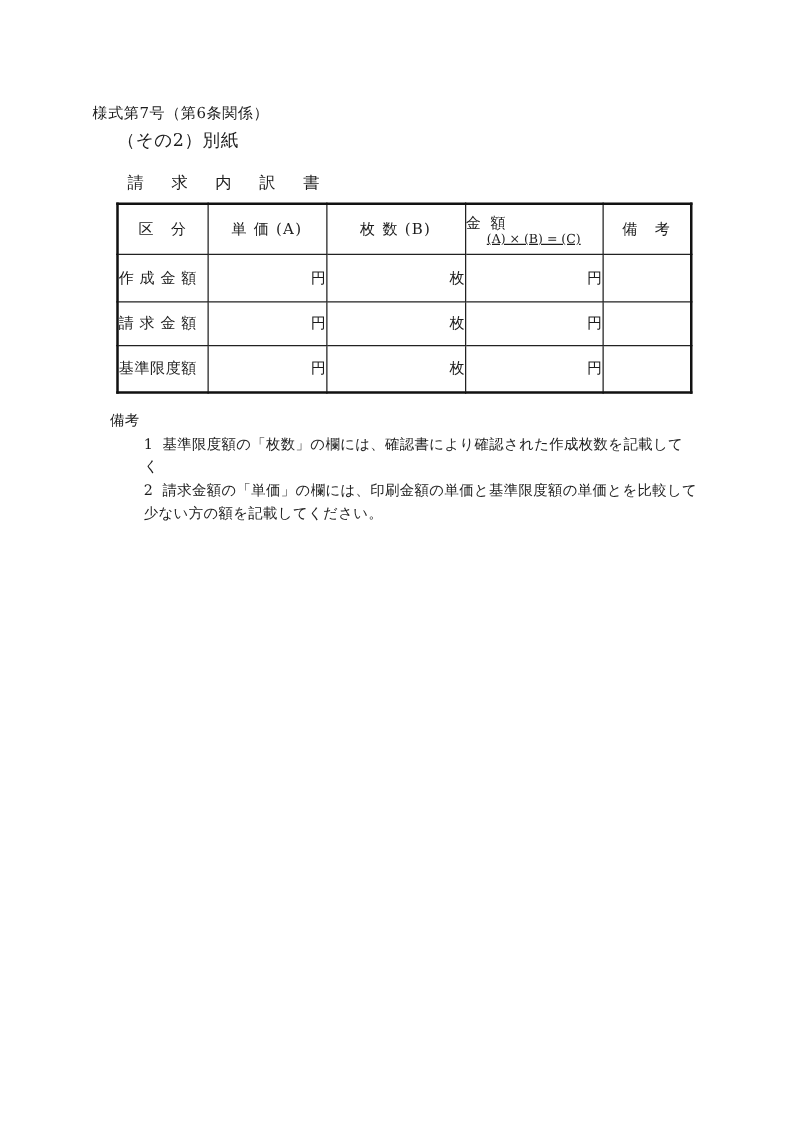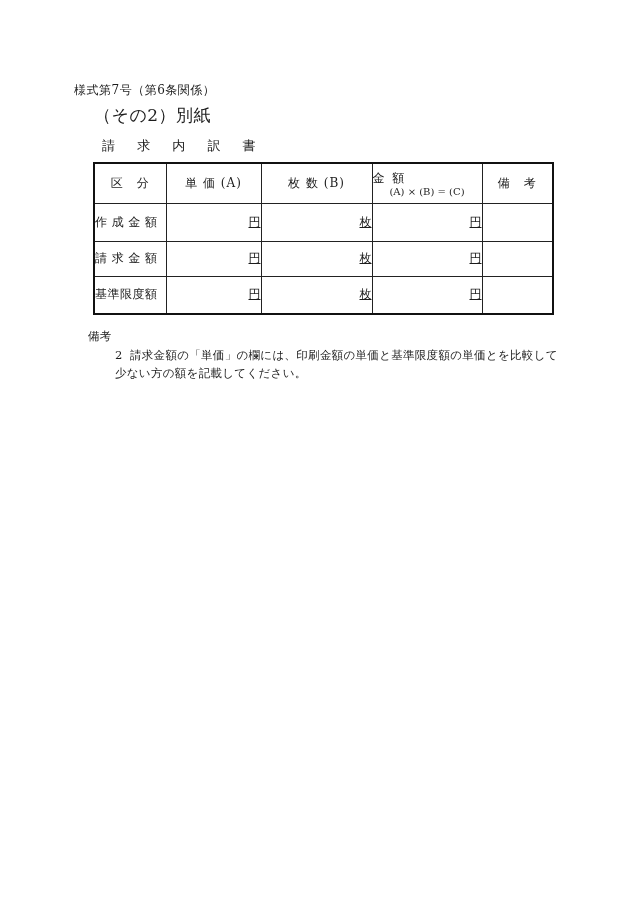--- a/index.html
+++ b/index.html
@@ -26,21 +26,21 @@
     left: 74px;
     top: 82px;
     font-size: 12px;
     letter-spacing: 0.5px;
     white-space: pre;
   }
   .attachment-label {
     position: absolute;
     left: 94px;
     top: 104px;
-    font-size: 17px;
+    font-size: 14px;
     letter-spacing: 0.5px;
     white-space: pre;
   }
   .doc-title {
     position: absolute;
     left: 93px;
     top: 137px;
     width: 459px;
     text-align: left;
     font-size: 13px;
@@ -59,25 +59,25 @@
   }
   table.invoice td, table.invoice th {
     border: 1px solid #222222;
     font-weight: normal;
     font-size: 12px;
     padding: 0;
     vertical-align: middle;
     overflow: hidden;
   }
   tr.header-row { height: 40px; }
-  tr.data-row   { height: 38px; text-decoration: underline; }
+  tr.data-row   { height: 38px; }
   tr.data-row-last { height: 35px; }
   th.col-head { text-align: center; letter-spacing: 1px; }
   .amount-head-line1 { display: block; text-align: left; font-size: 12px; letter-spacing: 2px; line-height: 14px; margin-top: 2px; }
-  .amount-head-line2 { display: block; text-align: center; font-size: 10px; letter-spacing: 0; line-height: 13px; }
+  .amount-head-line2 { display: block; text-align: center; font-size: 10px; letter-spacing: 0; line-height: 13px; text-decoration: underline; }
   td.cell-label { padding-left: 6px; }
   .row-label {
     display: inline-block;
     width: 62px;
     text-align: justify;
     text-align-last: justify;
   }
   td.cell-unit-price { text-align: right; padding-right: 10px; }
   td.cell-sheets     { text-align: right; padding-right: 8px; }
   td.cell-amount     { text-align: right; padding-right: 12px; }
@@ -157,20 +157,23 @@
         <td class="cell-amount">円</td>
         <td class="cell-remarks"></td>
       </tr>
     </tbody>
   </table>
 
   <div class="notes">
     <div class="note-label">備考</div>
 
     <div class="note-item">
+      <div>
+        <span class="note-num">1</span><span>基準限度額の「枚数」の欄には、確認書により確認された作成枚数を記載してく</span>
+      </div>
     </div>
 
     <div class="note-item">
       <div>
         <span class="note-num">2</span><span>請求金額の「単価」の欄には、印刷金額の単価と基準限度額の単価とを比較して</span>
       </div>
       <div>少ない方の額を記載してください。</div>
     </div>
 
   </div>

